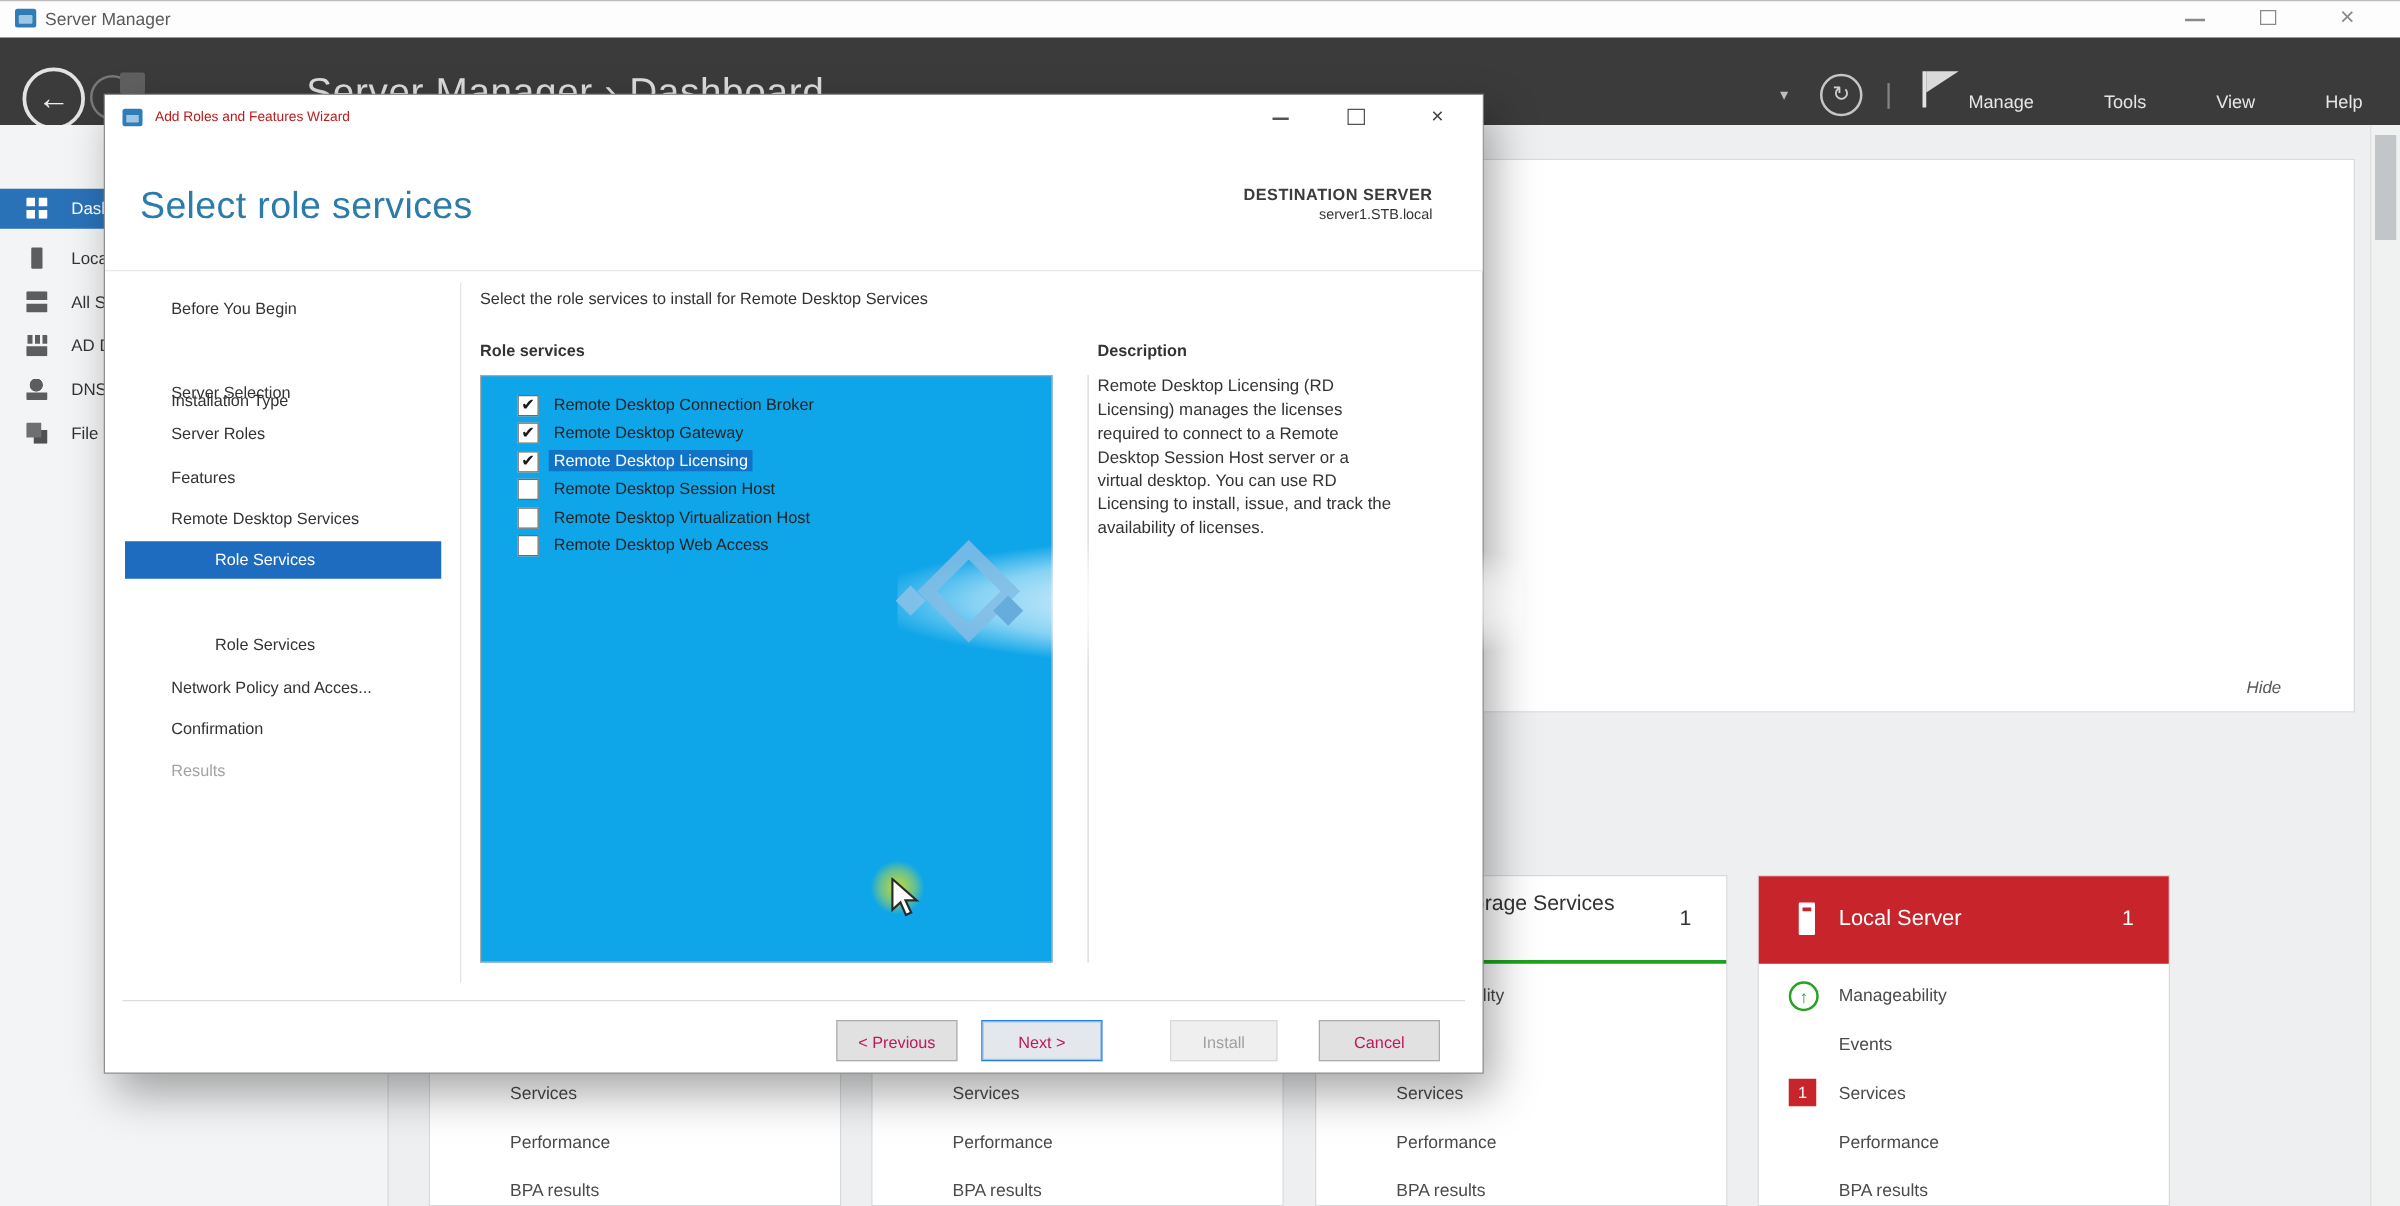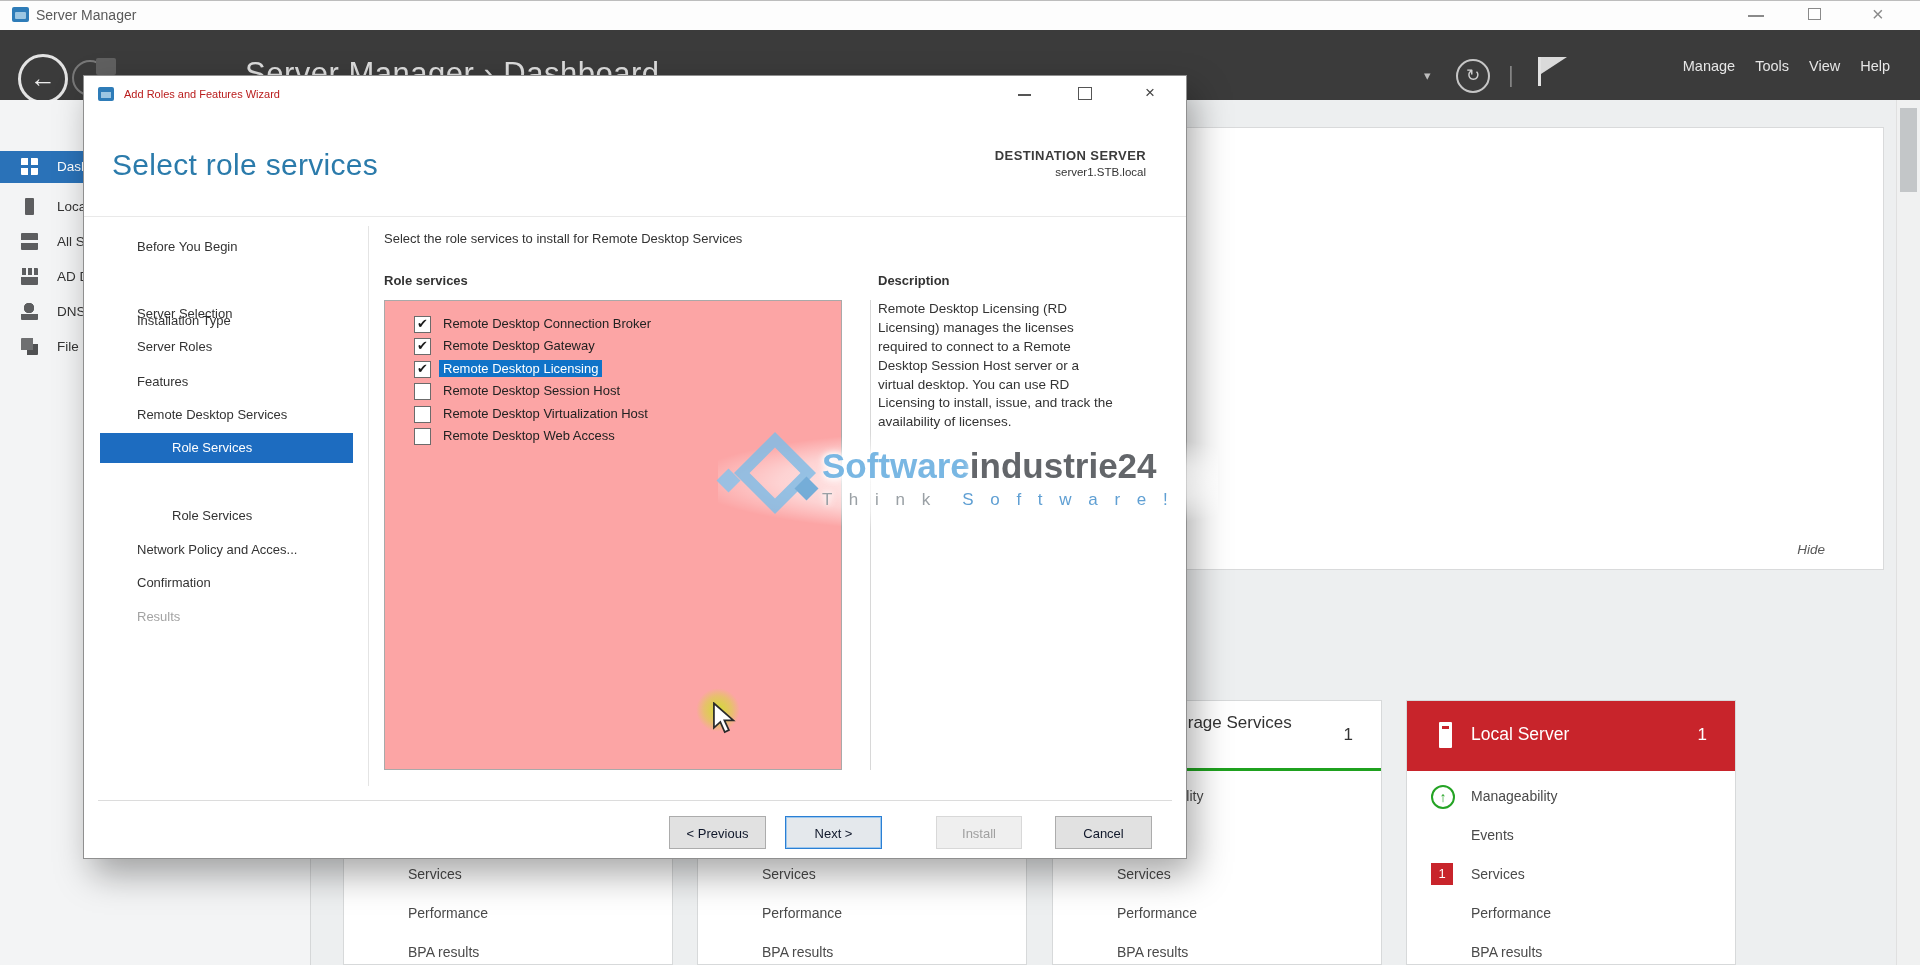--- a/index.html
+++ b/index.html
@@ -20,21 +20,21 @@
   .back-btn{position:absolute;left:18px;top:24px;width:44px;height:44px;border:3px solid #e3e3e3;border-radius:50%;color:#ececec;font-size:26px;text-align:center;line-height:42px;}
   .fwd-btn{position:absolute;left:72px;top:30px;width:32px;height:32px;border:2px solid #787878;border-radius:50%;color:#8b8b8b;font-size:18px;text-align:center;line-height:30px;}
   .tray-icon{position:absolute;left:96px;top:28px;width:20px;height:17px;background:#606060;border-radius:2px;}
   .breadcrumb{position:absolute;left:245px;top:26px;font-size:31px;color:#dcdcdc;letter-spacing:.5px;white-space:nowrap;}
   .nb-caret{position:absolute;left:1424px;top:38px;color:#bdbdbd;font-size:13px;}
   .nb-refresh{position:absolute;left:1456px;top:29px;width:30px;height:30px;border:2px solid #c6c6c6;border-radius:50%;color:#cfcfcf;font-size:17px;text-align:center;line-height:29px;}
   .nb-sep{position:absolute;left:1508px;top:32px;color:#848484;font-size:22px;}
   .nb-flag{position:absolute;left:1538px;top:27px;}
   .nb-flag .pole{position:absolute;left:0;top:0;width:3px;height:29px;background:#e2e2e2;}
   .nb-flag .banner{position:absolute;left:3px;top:0;width:0;height:0;border-left:26px solid #dadada;border-bottom:17px solid transparent;}
-  .nb-menu{position:absolute;right:30px;top:28px;display:flex;gap:20px;text-align:center;}
+  .nb-menu{position:absolute;right:30px;top:44px;display:flex;gap:56px;text-align:center;}
   .nb-menu div{color:#e6e6e6;font-size:14.5px;}
 
   
   .workspace{position:absolute;left:0;top:100px;width:1920px;height:865px;background:#edeff0;}
   .sidebar{position:absolute;left:0;top:0;width:310px;height:865px;background:#f3f4f5;border-right:1px solid #d5d7d8;}
   .sb-item{position:absolute;left:0;width:310px;height:32px;line-height:32px;color:#333;font-size:13.5px;}
   .sb-item .lbl{position:absolute;left:57px;white-space:nowrap;}
   .sb-item.active{background:#2a72b8;color:#fff;}
   .sb-ic{position:absolute;left:21px;top:7px;width:17px;height:17px;background:#5c5d5f;border-radius:1px;}
   .sb-item.active .sb-ic{background:transparent;background-image:linear-gradient(#fff,#fff),linear-gradient(#fff,#fff),linear-gradient(#fff,#fff),linear-gradient(#fff,#fff);background-size:7px 7px;background-position:0 0,10px 0,0 10px,10px 10px;background-repeat:no-repeat;}
@@ -79,30 +79,30 @@
   .dest{position:absolute;right:40px;top:36px;text-align:right;}
   .dest .l1{font-size:13px;font-weight:bold;color:#3b3b3b;letter-spacing:.4px;}
   .dest .l2{font-size:11.5px;color:#333;margin-top:3px;}
   .wiz-nav-item{position:absolute;left:16px;width:253px;height:30px;line-height:30px;font-size:13px;color:#333;padding-left:37px;box-sizing:border-box;white-space:nowrap;}
   .wiz-nav-item.lvl2{padding-left:72px;}
   .wiz-nav-item.active{background:#1d6cc0;color:#fff;}
   .wiz-nav-item.disabled{color:#a3a3a3;}
   .vsep{position:absolute;left:284px;top:150px;width:1px;height:560px;background:#e4e4e4;}
   .instruction{position:absolute;left:300px;top:155px;font-size:13px;color:#333;}
   .sec-label{position:absolute;font-size:13px;font-weight:bold;color:#333;}
-  .listbox{position:absolute;left:300px;top:224px;width:458px;height:470px;border:1px solid #a9a9a9;background:#fca5a5;box-sizing:border-box;}
+  .listbox{position:absolute;left:300px;top:224px;width:458px;height:470px;border:1px solid #a9a9a9;background:#0ea5e9;box-sizing:border-box;}
   .svc-row{position:absolute;left:0;width:100%;height:22px;}
   .cb{position:absolute;left:29px;top:3px;width:15px;height:15px;border:1px solid #6b6b6b;background:#fff;font-size:13px;line-height:14px;text-align:center;color:#1a1a1a;}
   .cb.checked::before{content:"✔";}
   .svc-lbl{position:absolute;left:54px;top:2px;font-size:13px;color:#222;padding:1px 4px;white-space:nowrap;}
   .svc-lbl.selected{background:#1073c8;color:#fff;}
   .desc-sep{position:absolute;left:786px;top:224px;width:1px;height:470px;background:#d8d8d8;}
   .desc-text{position:absolute;left:794px;top:224px;width:235px;font-size:13.5px;line-height:1.4;color:#333;}
   .footer-sep{position:absolute;left:14px;top:724px;width:1074px;height:1px;background:#dcdcdc;}
-  .btn{position:absolute;top:740px;height:33px;background:#e1e1e1;border:1px solid #acacac;font-family:"Liberation Sans",sans-serif;font-size:13px;color:#0f172a;text-align:center;line-height:31px;box-sizing:border-box;}
+  .btn{position:absolute;top:740px;height:33px;background:#e1e1e1;border:1px solid #acacac;font-family:"Liberation Sans",sans-serif;font-size:13px;color:#be185d;text-align:center;line-height:31px;box-sizing:border-box;}
   .btn.focus{border:1px solid #2a7fd4;box-shadow:inset 0 0 0 1px #9cc7ee;background:#e4e8ec;}
   .btn.disabled{background:#efefef;border-color:#d8d8d8;color:#a0a0a0;}
 
   
   .watermark{position:absolute;left:718px;top:434px;width:500px;height:95px;display:flex;pointer-events:none;background:radial-gradient(ellipse at 55% 50%,rgba(255,255,255,.95) 15%,rgba(255,255,255,.5) 55%,transparent 78%);}
   .wm-logo{position:relative;width:104px;height:95px;flex:none;opacity:.85;}
   .wm-d1{position:absolute;left:28px;top:10px;width:36px;height:36px;border:11px solid #83bde6;transform:rotate(45deg);}
   .wm-d2{position:absolute;left:2px;top:38px;width:17px;height:17px;background:#8ac2ea;transform:rotate(45deg);}
   .wm-d3{position:absolute;left:80px;top:46px;width:17px;height:17px;background:#5ea6d8;transform:rotate(45deg);}
   .wm-text{padding-top:12px;text-shadow:0 0 5px #fff,0 0 10px #fff,1px 1px 8px #fff;white-space:nowrap;}
@@ -329,28 +329,20 @@
     <button class="btn disabled" style="left:852px;width:86px;">Install</button>
     <button class="btn" style="left:971px;width:97px;">Cancel</button>
   </div>
 
   <div class="watermark">
     <div class="wm-logo">
       <div class="wm-d1"></div>
       <div class="wm-d2"></div>
       <div class="wm-d3"></div>
     </div>
-    <div class="wm-text">
-      <div class="wm-line1">
-        <span class="wm-light">Software</span><span class="wm-dark">industrie24</span>
-      </div>
-      <div class="wm-line2">
-        <span class="wm-think">T h i n k</span><span class="wm-sw">S o f t w a r e !</span>
-      </div>
-    </div>
   </div>
 
   <div class="cursor-glow"></div>
   <div class="cursor">
     <svg width="26" height="32" viewBox="0 0 20 26">
       <path d="M1,1 L1,21 L6.2,16.2 L9.8,24.4 L13.2,22.8 L9.5,14.9 L16.8,14.9 Z" fill="#ffffff" stroke="#2a2a2a" stroke-width="1.4"></path>
     </svg>
   </div>
 
 </div>

